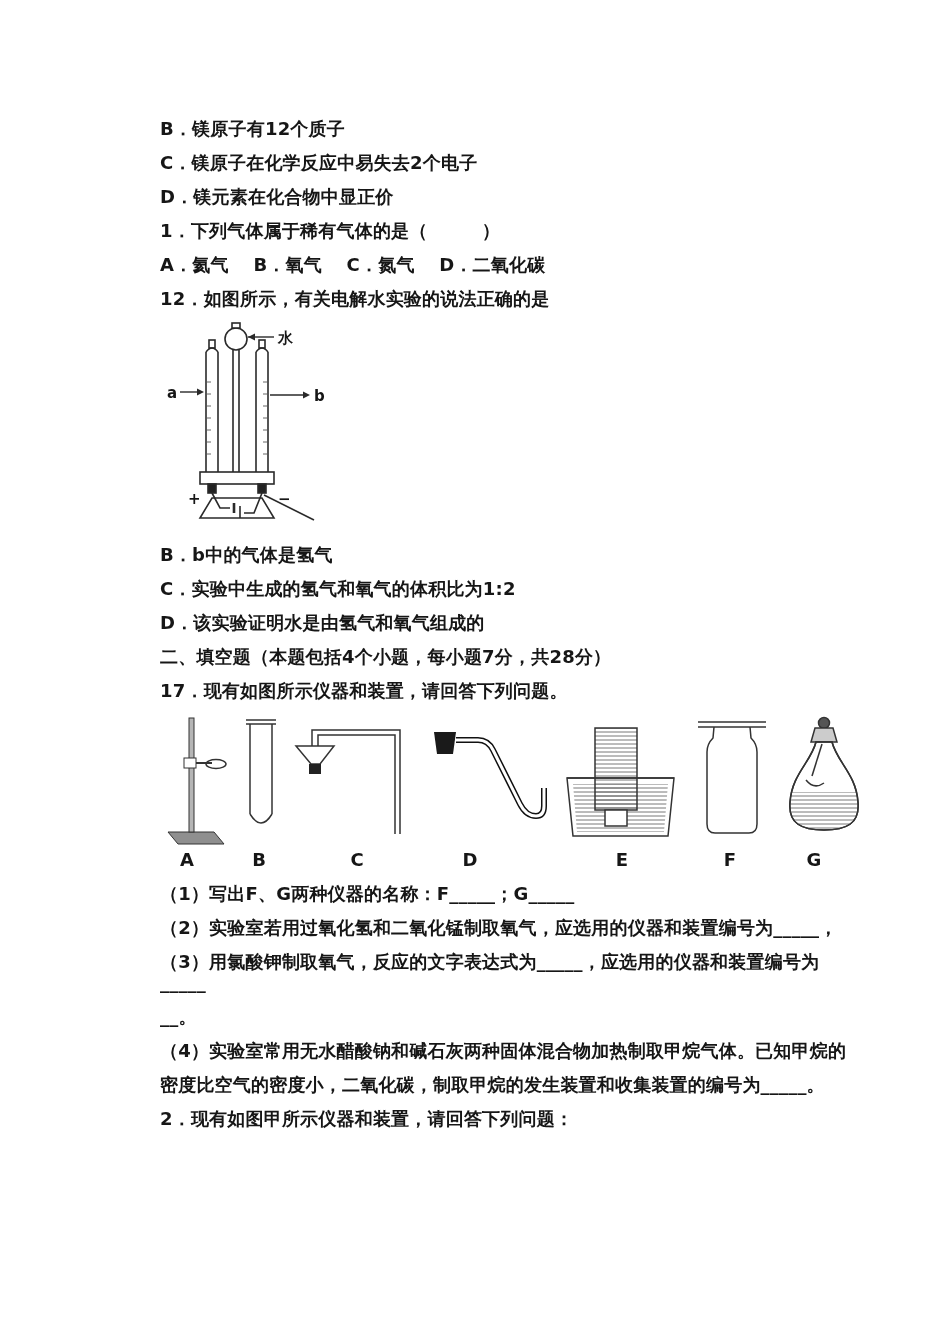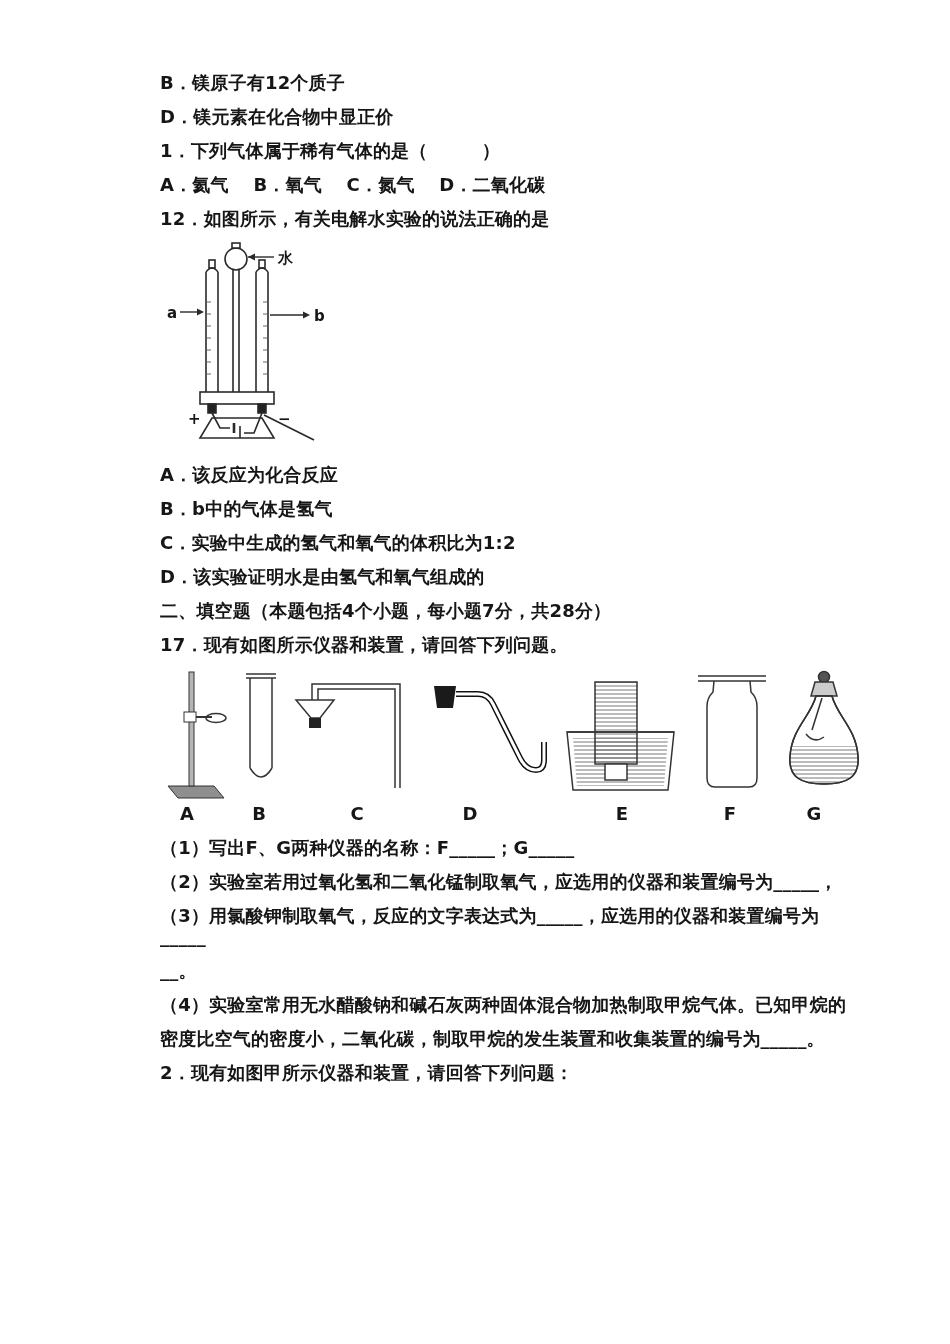--- a/index.html
+++ b/index.html
@@ -5,21 +5,21 @@
   * { box-sizing: border-box; }
   html, body { margin: 0; padding: 0; }
   body {
     width: 950px;
     min-height: 1344px;
     background: #ffffff;
     color: #161616;
     font-family: "DejaVu Sans", "Liberation Sans", sans-serif;
     font-weight: 600;
   }
-  .page { padding: 72px 88px 40px 160px; }
+  .page { padding: 72px 88px 40px 160px; margin-top: 46px; }
   .line {
     font-size: 18px;
     line-height: 21px;
     margin: 0 0 13px 0;
     letter-spacing: 0.2px;
     white-space: normal;
   }
   .figure { position: relative; }
   .electrolysis-fig { margin: 4px 0 22px 2px; }
   .apparatus-fig { margin: 4px 0 4px 2px; width: 700px; }
@@ -31,20 +31,21 @@
   }
   svg { display: block; }
   svg text { font-size: 15px; fill: #161616; font-weight: 600; font-family: "DejaVu Sans", "Liberation Sans", sans-serif; }
 </style>
 </head>
 <body>
 
 <div class="page">
 
   <p class="line">B．镁原子有12个质子</p>
+  <p class="line">C．镁原子在化学反应中易失去2个电子</p>
   <p class="line">D．镁元素在化合物中显正价</p>
   <p class="line">1．下列气体属于稀有气体的是（　　　）</p>
   <p class="line">A．氦气　 B．氧气　 C．氮气　 D．二氧化碳</p>
   <p class="line">12．如图所示，有关电解水实验的说法正确的是</p>
 
   <div class="figure electrolysis-fig">
     <svg width="180" height="200" viewBox="0 0 180 200">
       <g stroke="#2a2a2a" fill="none" stroke-width="1.6">
 
         <circle cx="74" cy="17" r="11"></circle>
@@ -101,21 +102,20 @@
       <polygon points="42,70 35,66.5 35,73.5" fill="#2a2a2a"></polygon>
       <text x="5" y="76">a</text>
       <line x1="108" y1="73" x2="146" y2="73" stroke="#2a2a2a" stroke-width="1.4"></line>
       <polygon points="148,73 141,69.5 141,76.5" fill="#2a2a2a"></polygon>
       <text x="152" y="79">b</text>
       <text x="26" y="182">+</text>
       <text x="116" y="182">−</text>
     </svg>
   </div>
 
-  <p class="line">A．该反应为化合反应</p>
   <p class="line">B．b中的气体是氢气</p>
   <p class="line">C．实验中生成的氢气和氧气的体积比为1:2</p>
   <p class="line">D．该实验证明水是由氢气和氧气组成的</p>
 
   <p class="line">二、填空题（本题包括4个小题，每小题7分，共28分）</p>
   <p class="line">17．现有如图所示仪器和装置，请回答下列问题。</p>
 
   <div class="figure apparatus-fig">
     <svg width="700" height="135" viewBox="0 0 700 135">
       <defs>

